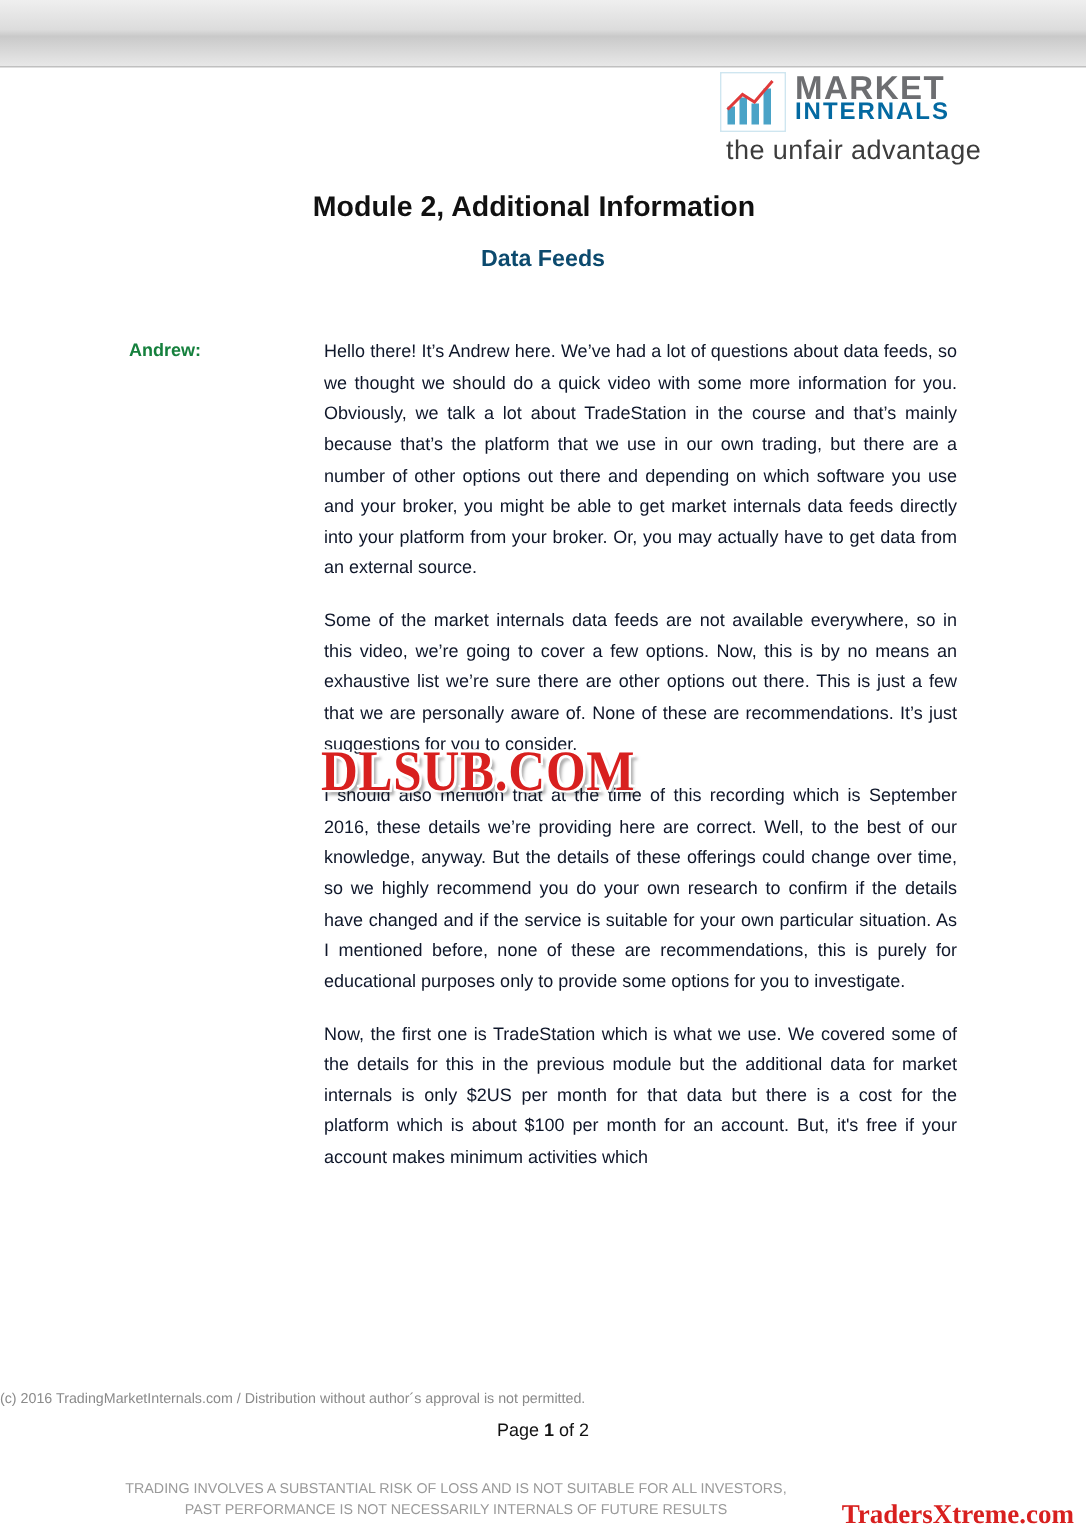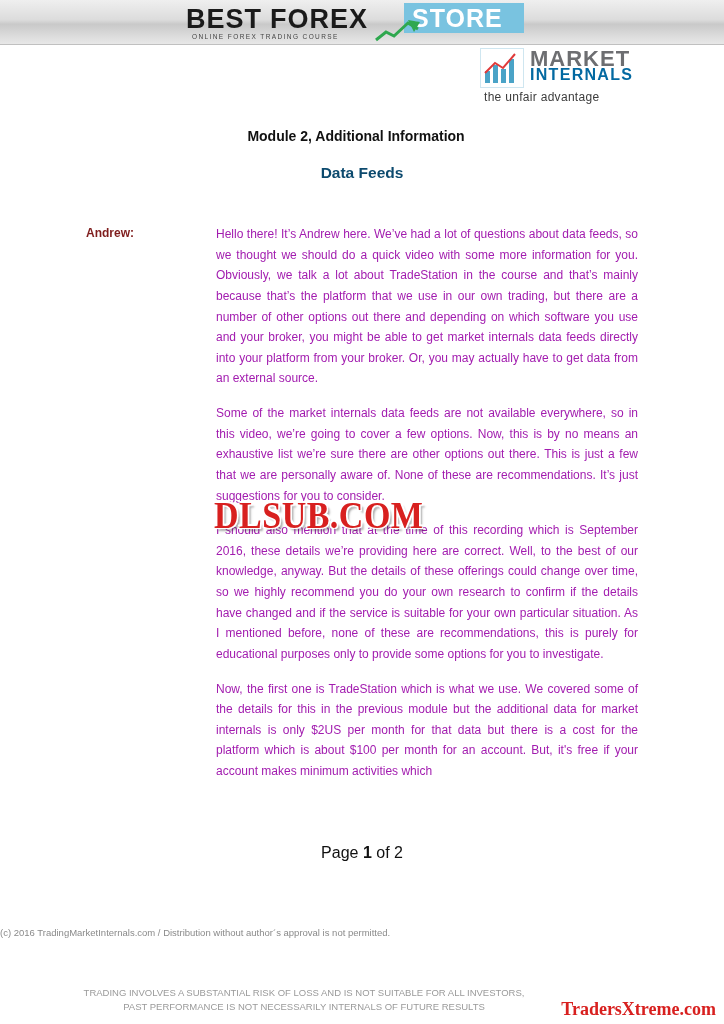--- a/index.html
+++ b/index.html
@@ -130,65 +130,65 @@
     top: 20px;
     font-size: 16px;
     font-weight: bold;
     color: #0369a1;
     letter-spacing: 1.3px;
   }
   .mi-tagline {
     position: absolute;
     left: 4px;
     top: 44px;
-    font-size: 12px;
+    font-size: 18px;
     color: #3c3c3c;
     letter-spacing: 0.3px;
   }
 
   
   .doc-title {
     position: absolute;
     left: 0;
     top: 128px;
     width: 712px;
     text-align: center;
-    font-size: 14px;
+    font-size: 19px;
     font-weight: bold;
     color: #111;
   }
   .doc-subtitle {
     position: absolute;
     left: 0;
     top: 164px;
     width: 724px;
     text-align: center;
     font-size: 15.5px;
     font-weight: bold;
     color: #0c4a6e;
   }
 
   .speaker {
     position: absolute;
     left: 86px;
     top: 226px;
     font-size: 12px;
     font-weight: bold;
-    color: #7f1d1d;
+    color: #15803d;
   }
 
   .transcript {
     position: absolute;
     left: 216px;
     top: 224px;
     width: 422px;
     font-size: 12px;
     line-height: 1.72;
     text-align: justify;
-    color: #a21caf;
+    color: #0f172a;
   }
   .transcript p {
     margin: 0 0 14px 0;
     text-align: justify;
   }
   .transcript p:last-child {
     margin-bottom: 0;
   }
 
   
@@ -209,24 +209,24 @@
       0 0 3px #ffffff,
       3px 3px 2px rgba(0,0,0,0.35);
     transform: scaleY(1.12);
     transform-origin: left top;
   }
 
   
   .page-number {
     position: absolute;
     left: 0;
-    top: 844px;
+    top: 946px;
     width: 724px;
     text-align: center;
-    font-size: 16px;
+    font-size: 12px;
     color: #111;
   }
   .page-number b { font-weight: bold; }
 
   .copyright {
     position: absolute;
     left: 0;
     top: 927px;
     width: 724px;
     font-size: 9.5px;
@@ -256,32 +256,20 @@
       -1px -1px 0 #ffffff,
       1px -1px 0 #ffffff,
       -1px 1px 0 #ffffff,
       1px 1px 0 #ffffff;
   }
 </style>
 </head>
 <body>
 
 <div class="header-banner">
-  <div class="bfs-logo">
-    <span class="bfs-best">BEST</span>
-    <span class="bfs-forex">FOREX</span>
-    <div class="bfs-store-box">
-      <span class="bfs-store">STORE</span>
-    </div>
-    <span class="bfs-sub">ONLINE FOREX TRADING COURSE</span>
-    <svg class="bfs-chart" viewBox="0 0 48 22">
-      <polyline points="2,20 12,12 20,16 34,3 44,9" fill="none" stroke="#2fa84f" stroke-width="3"></polyline>
-      <polygon points="34,0 46,2 40,12" fill="#2fa84f"></polygon>
-    </svg>
-  </div>
 </div>
 
 <div class="mi-logo">
   <div class="mi-icon">
     <svg viewBox="0 0 42 38" width="42" height="38">
       <rect x="0" y="0" width="42" height="38" fill="#ffffff"></rect>
       <rect x="4" y="22" width="5" height="12" fill="#4aa3c7"></rect>
       <rect x="12" y="16" width="5" height="18" fill="#4aa3c7"></rect>
       <rect x="20" y="20" width="5" height="14" fill="#4aa3c7"></rect>
       <rect x="28" y="10" width="5" height="24" fill="#4aa3c7"></rect>

